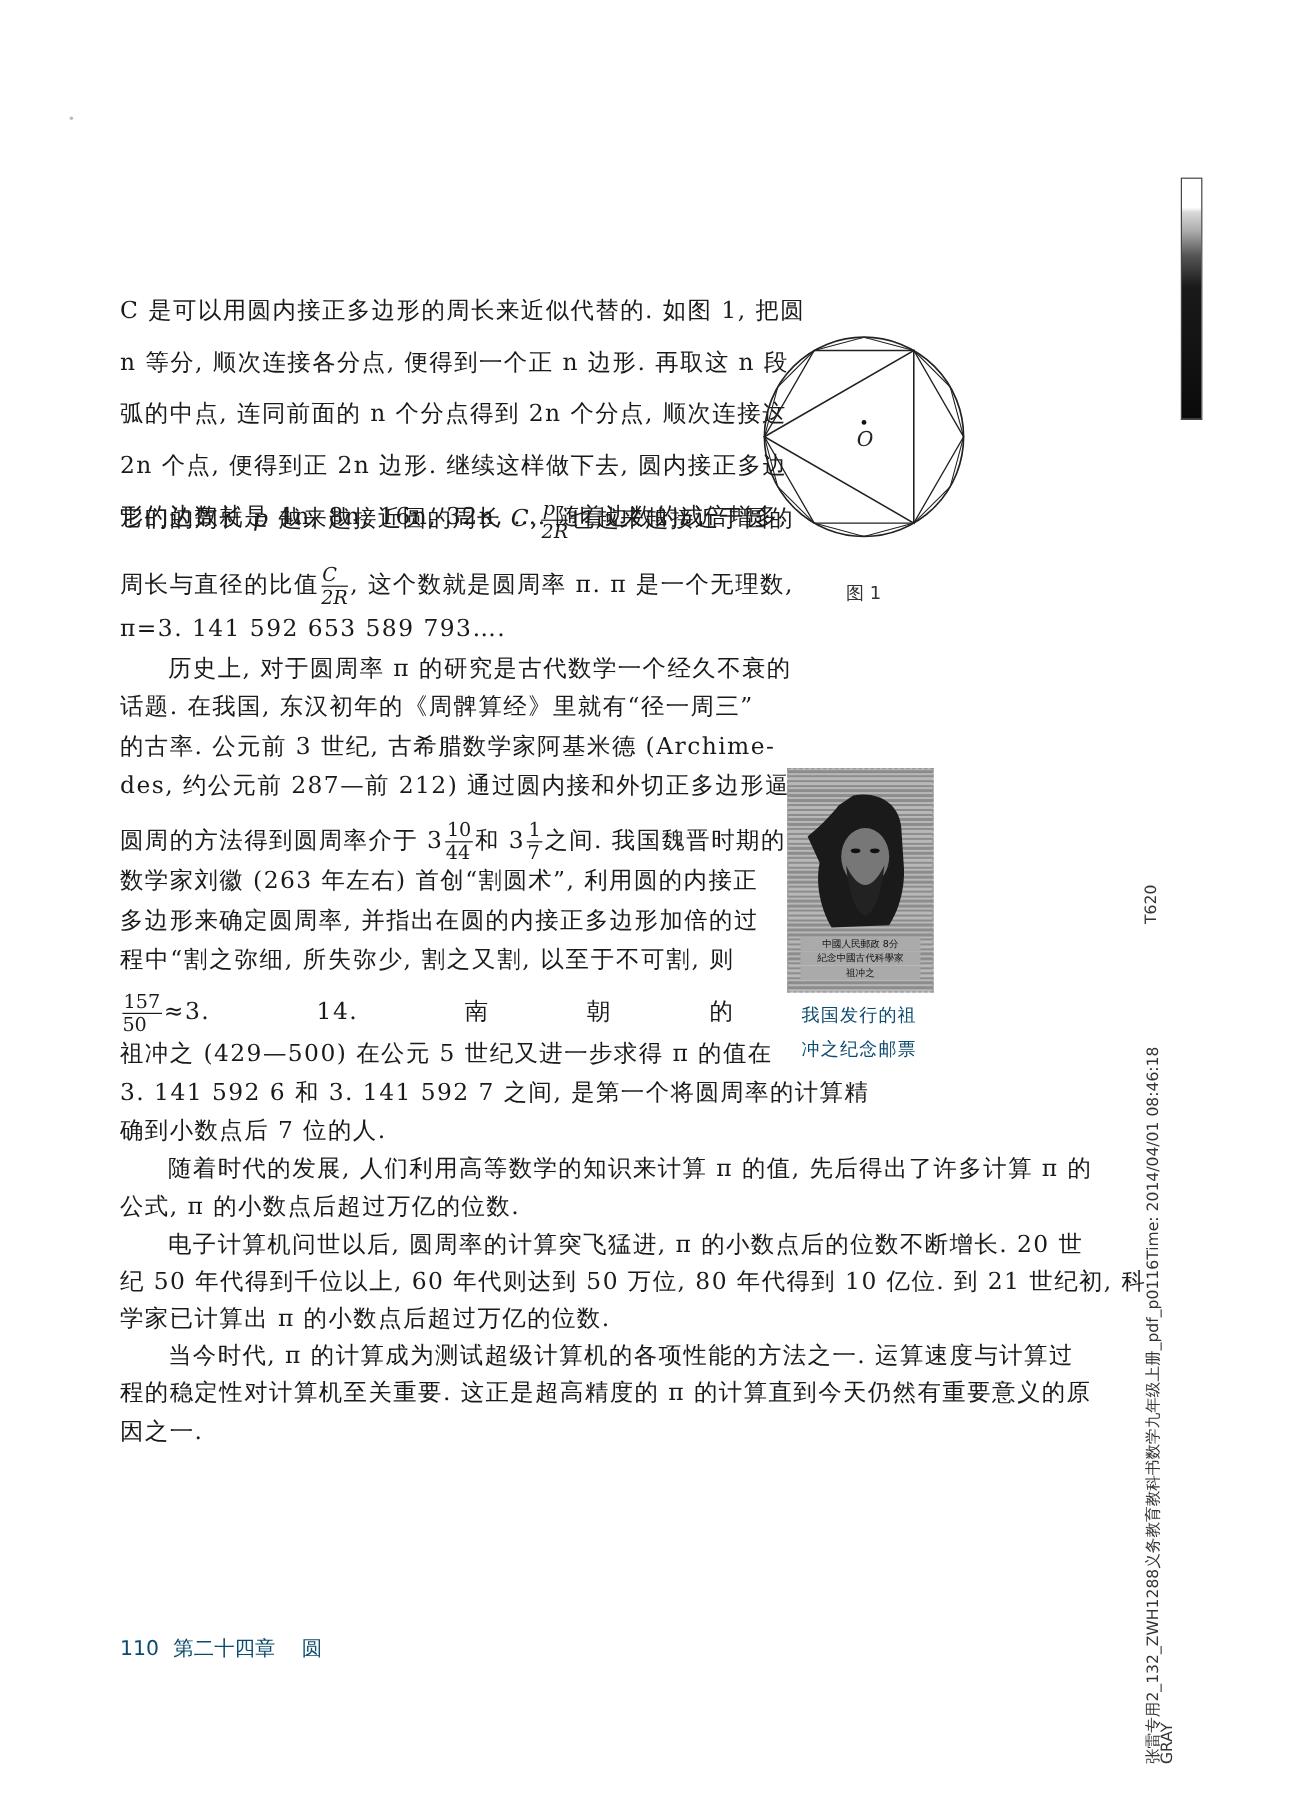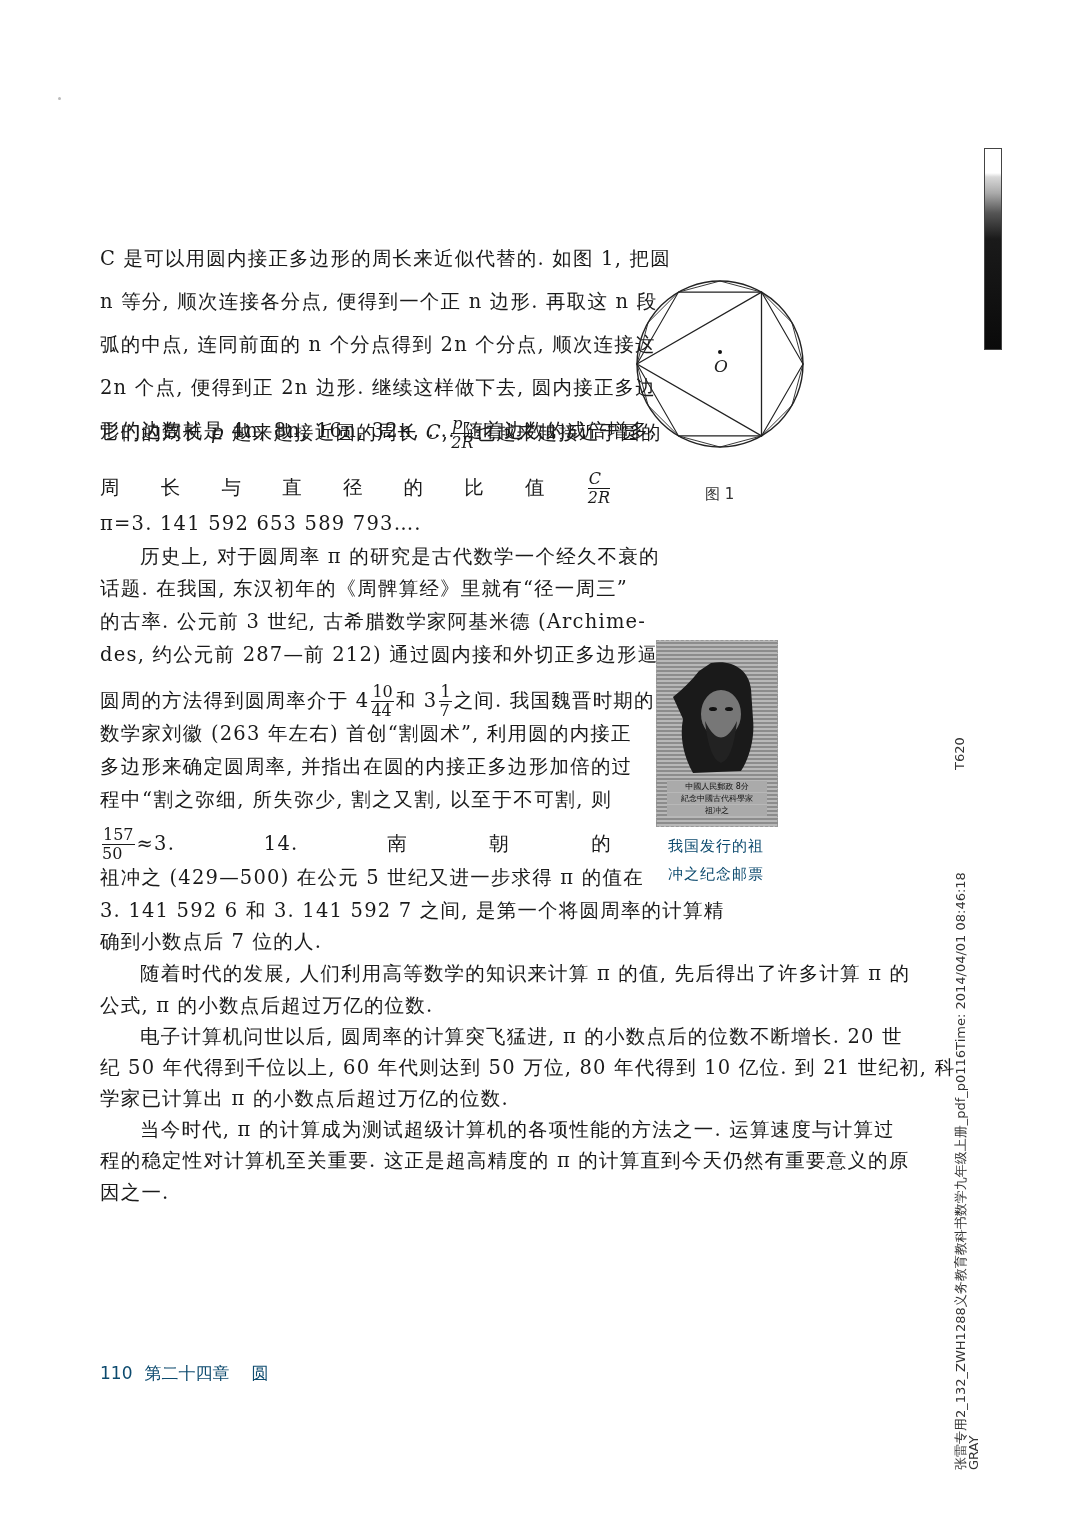--- a/index.html
+++ b/index.html
@@ -64,30 +64,30 @@
   <div class="line" style="top:376px">2n 个点, 便得到正 2n 边形. 继续这样做下去, 圆内接正多边</div>
 
   <div class="line" style="top:375px"></div>
 
   <div class="line" style="top:419px">形的边数就是 4n, 8n, 16n, 32n, …. 随着边数的成倍增多,</div>
 
   <div class="line" style="top:415px">
     <span>它们的周长 </span><i class="m">p</i><span> 越来越接近圆的周长 </span><i class="m">C</i><span>,</span><span class="frac"><i class="num m">p</i><i class="den m">2R</i></span><span>也越来越接近于圆的</span>
   </div>
   <div class="line" style="top:470px">
-    <span>周长与直径的比值</span><span class="frac"><i class="num m">C</i><i class="den m">2R</i></span>
+    <span>周长与直径的比值</span><span class="frac"><i class="num m">C</i><i class="den m">2R</i></span><span>, 这个数就是圆周率 π. π 是一个无理数,</span>
   </div>
   <div class="line last" style="top:512px">π=3. 141 592 653 589 793….</div>
 
   <div class="line indent" style="top:545px">历史上, 对于圆周率 π 的研究是古代数学一个经久不衰的</div>
   <div class="line" style="top:577px">话题. 在我国, 东汉初年的《周髀算经》里就有“径一周三”</div>
   <div class="line" style="top:610px">的古率. 公元前 3 世纪, 古希腊数学家阿基米德 (Archime-</div>
   <div class="line" style="top:643px">des, 约公元前 287—前 212) 通过圆内接和外切正多边形逼近</div>
   <div class="line" style="top:683px">
-    <span>圆周的方法得到圆周率介于 4</span><span class="frac"><span class="num">10</span><span class="den">44</span></span><span>和 3</span><span class="frac"><span class="num">1</span><span class="den">7</span></span><span>之间. 我国魏晋时期的</span>
+    <span>圆周的方法得到圆周率介于 3</span><span class="frac"><span class="num">10</span><span class="den">44</span></span><span>和 3</span><span class="frac"><span class="num">1</span><span class="den">7</span></span><span>之间. 我国魏晋时期的</span>
   </div>
   <div class="line" style="top:722px">数学家刘徽 (263 年左右) 首创“割圆术”, 利用圆的内接正</div>
   <div class="line" style="top:755px">多边形来确定圆周率, 并指出在圆的内接正多边形加倍的过</div>
   <div class="line" style="top:788px">程中“割之弥细, 所失弥少, 割之又割, 以至于不可割, 则</div>
   <div class="line" style="top:826px">
     <span class="frac"><span class="num">157</span><span class="den">50</span></span><span>≈3. 14. 南朝的</span>
   </div>
   <div class="line" style="top:866px">祖冲之 (429—500) 在公元 5 世纪又进一步求得 π 的值在</div>
   <div class="line" style="top:899px">3. 141 592 6 和 3. 141 592 7 之间, 是第一个将圆周率的计算精</div>
   <div class="line last" style="top:930px">确到小数点后 7 位的人.</div>

